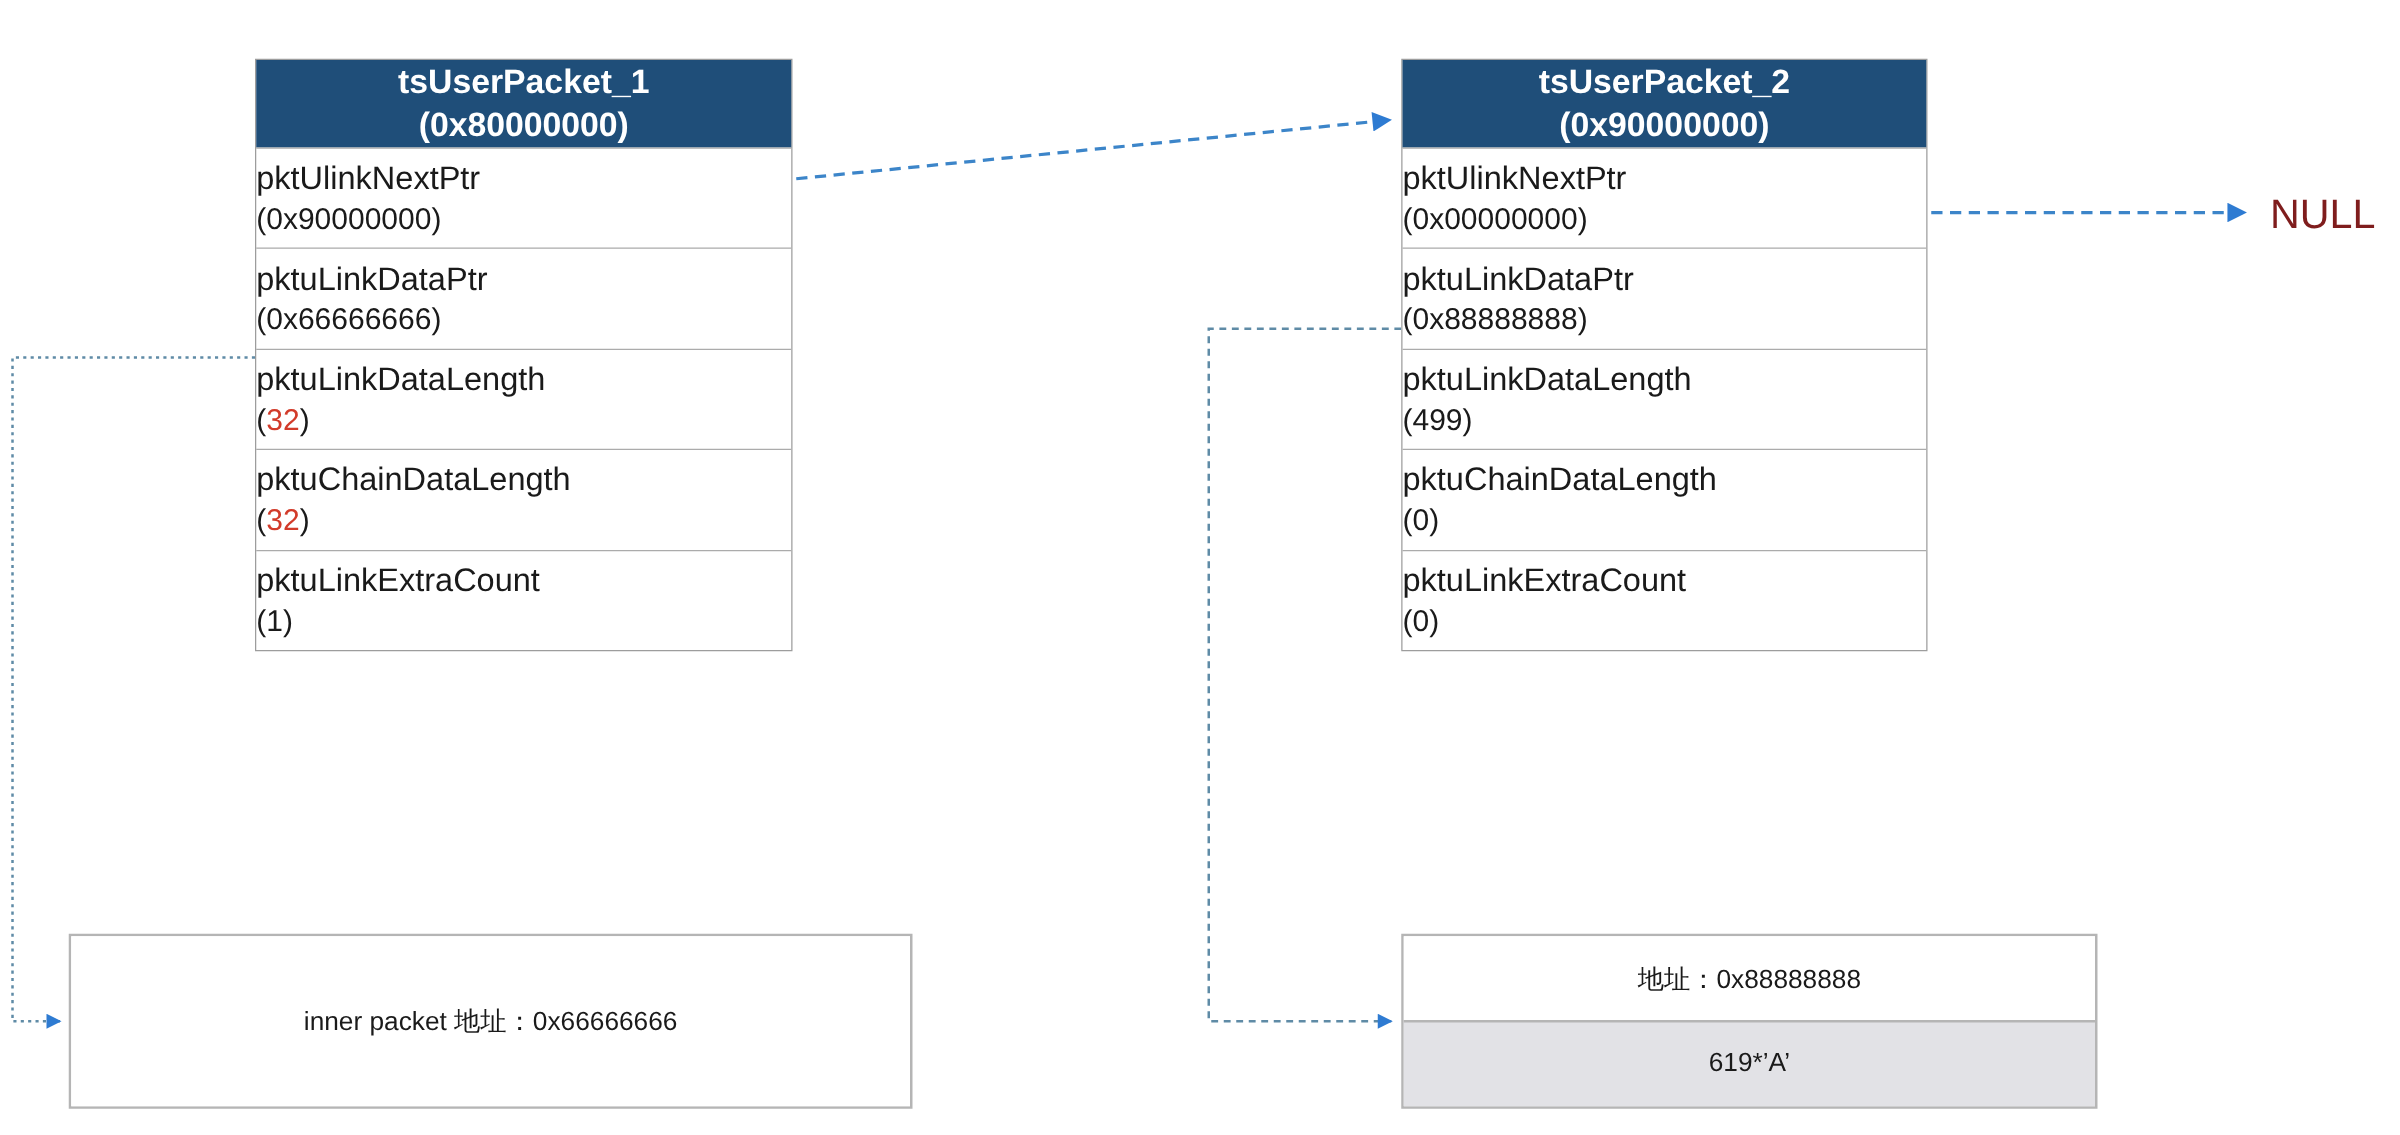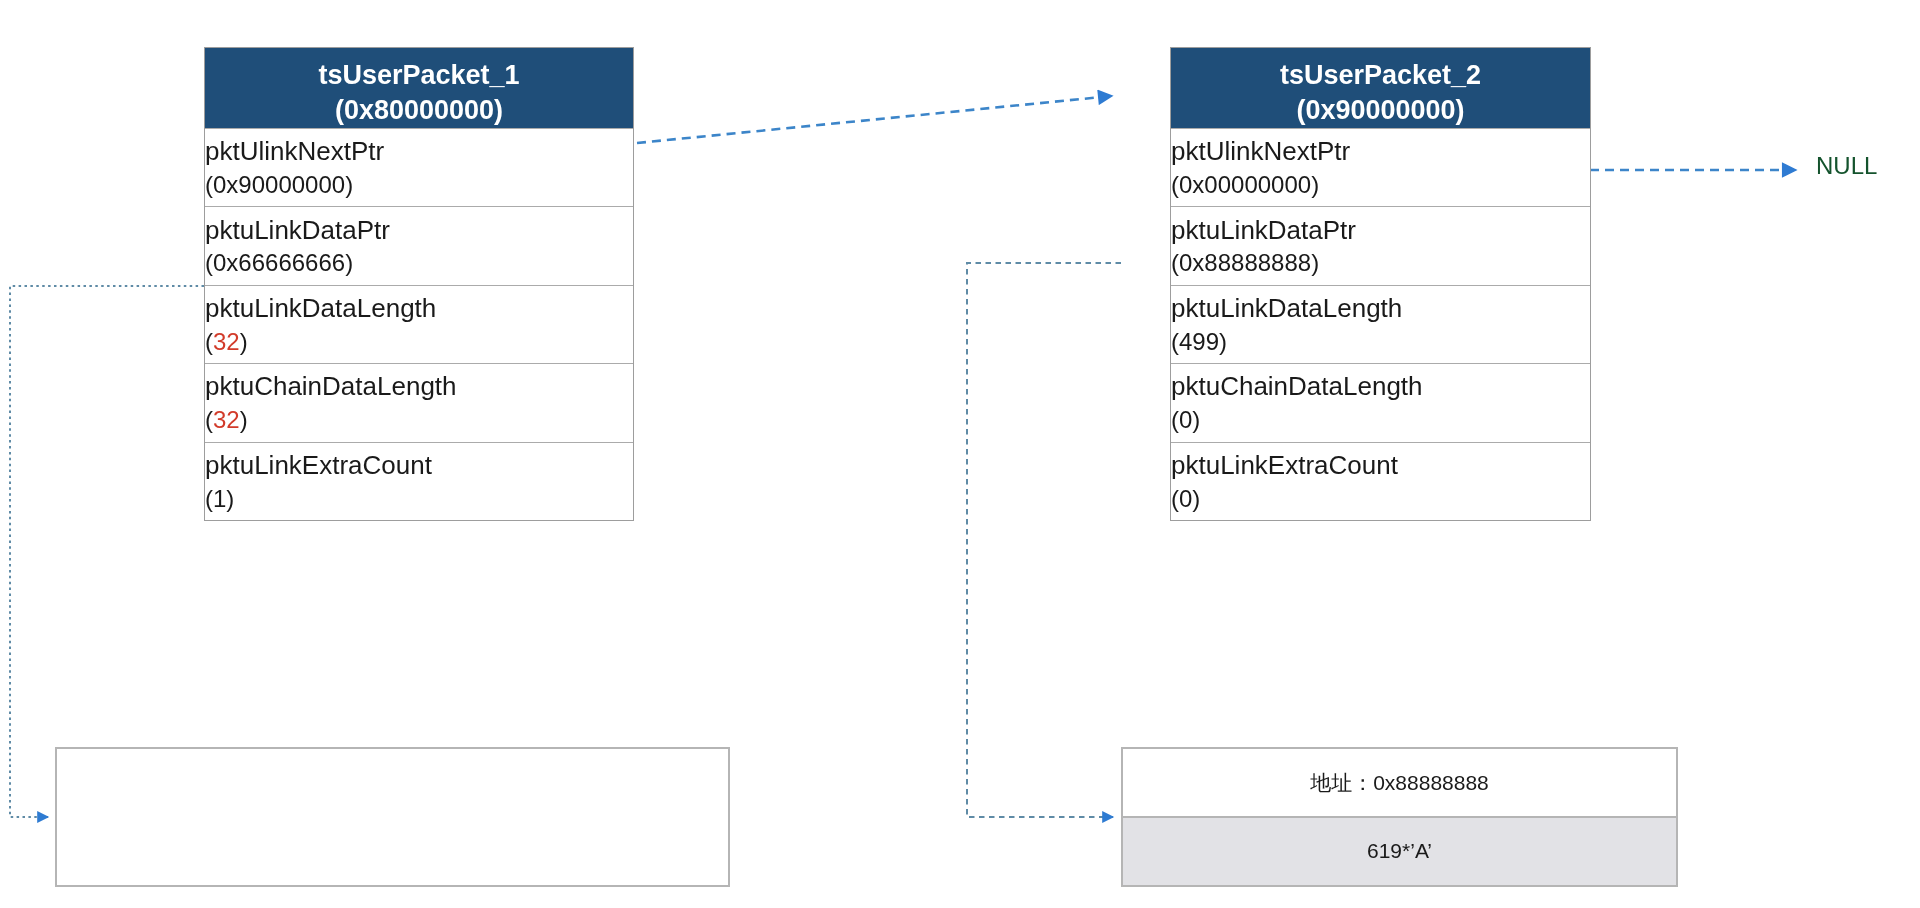--- a/index.html
+++ b/index.html
@@ -15,21 +15,21 @@
   svg .dash{stroke-dasharray:5.5 4.5;}
   marker path{fill:var(--arrowhead,#2E7BD2);}
 
   
   .packet-table{
     position:absolute;background:#fff;border:1.5px solid #9d9d9d;
     display:flex;flex-direction:column;box-sizing:border-box;
   }
   .pkt-header{
     background:var(--header-bg,#1F4E79);color:var(--header-text,#fff);
-    height:80px;display:flex;flex-direction:column;align-items:center;justify-content:flex-end;
+    height:70px;display:flex;flex-direction:column;align-items:center;justify-content:flex-end;
     font-weight:bold;font-size:27px;line-height:1.3;flex:0 0 auto;
   }
   .pkt-row{
     flex:1 1 0;border-top:1.5px solid #ababab;
     display:flex;flex-direction:column;align-items:flex-start;justify-content:center;
     line-height:1.3;
   }
   .f-name{font-size:26px;}
   .f-val{font-size:24px;}
   .f-val .hl{color:var(--hl,#D23B2A);}
@@ -47,21 +47,21 @@
     flex:1 1 0;display:flex;background:var(--row-gray,#E2E2E6);
     border-top:2px solid #b5b5b5;
   }
   .buf-cell{
     flex:1 1 0;display:flex;flex-direction:column;align-items:center;justify-content:center;
     font-size:21px;line-height:1.35;
   }
   .buf-cell + .buf-cell{border-left:2px solid #c3c3c7;}
 
   .null-label{
-    position:absolute;left:1816px;top:152px;font-size:24px;color:#14532d;
+    position:absolute;left:1816px;top:152px;font-size:33px;color:#7f1d1d;
   }
 </style>
 </head>
 <body>
 
 <div class="canvas">
 
   <svg class="connectors" viewBox="0 0 1920 908" xmlns="http://www.w3.org/2000/svg">
     <defs>
       <marker id="arrow" viewBox="0 0 10 10" refX="9" refY="5" markerWidth="7" markerHeight="6" orient="auto-start-reverse">
@@ -94,21 +94,21 @@
       <div class="pkt-row">
         <div class="f-name">pktuChainDataLength</div>
         <div class="f-val"><span>(</span><span class="hl">32</span><span>)</span></div>
       </div>
       <div class="pkt-row">
         <div class="f-name">pktuLinkExtraCount</div>
         <div class="f-val"><span>(</span><span>1</span><span>)</span></div>
       </div>
     </div>
 
-  <div id="packet-1" class="packet-table" style="left:1170px;top:47px;width:421px;height:474px">
+  <div id="packet-1" class="packet-table" style="left:1121px;top:47px;width:421px;height:474px">
       <div class="pkt-header">
         <div class="pkt-title">tsUserPacket_2</div>
         <div class="pkt-addr">(0x90000000)</div>
       </div>
       <div class="pkt-row">
         <div class="f-name">pktUlinkNextPtr</div>
         <div class="f-val"><span>(</span><span>0x00000000</span><span>)</span></div>
       </div>
       <div class="pkt-row">
         <div class="f-name">pktuLinkDataPtr</div>
@@ -124,20 +124,21 @@
       </div>
       <div class="pkt-row">
         <div class="f-name">pktuLinkExtraCount</div>
         <div class="f-val"><span>(</span><span>0</span><span>)</span></div>
       </div>
     </div>
 
   <div class="null-label">NULL</div>
 
   <div id="buffer-0" class="buffer-table" style="left:55px;top:747px;width:675px;height:140px">
+      <div class="buf-header">inner packet 地址：0x66666666</div>
     </div>
 
   <div id="buffer-1" class="buffer-table" style="left:1121px;top:747px;width:557px;height:140px">
       <div class="buf-header">地址：0x88888888</div>
       <div class="buf-body">
         <div class="buf-cell">
           <div class="buf-line1">619*’A’</div>
         </div>
       </div>
     </div>

